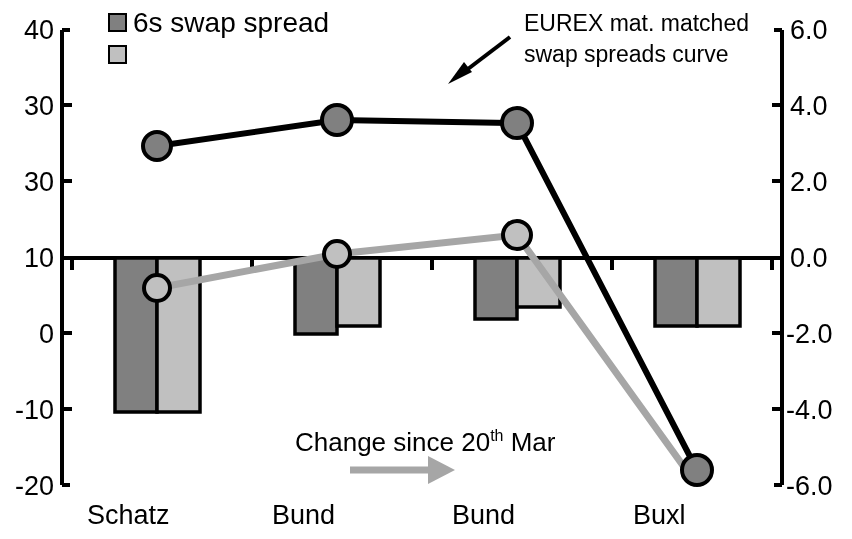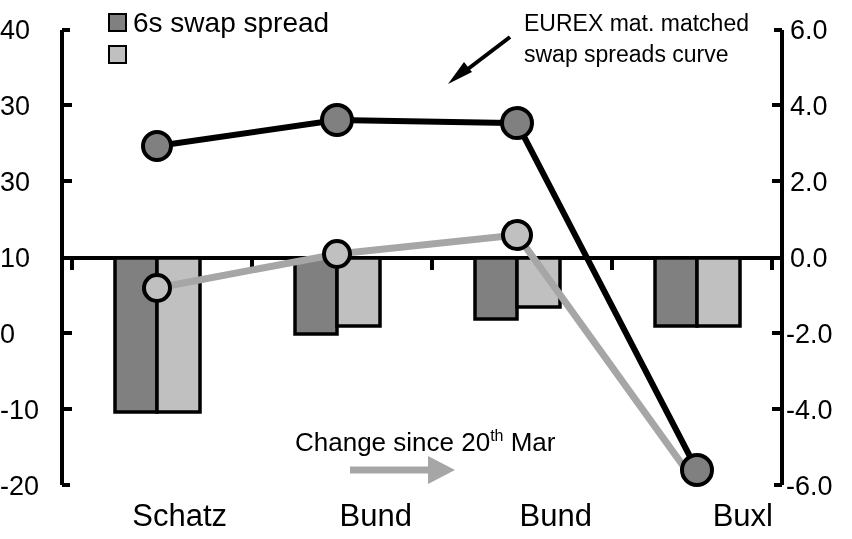--- a/index.html
+++ b/index.html
@@ -1,23 +1,23 @@
 <!DOCTYPE html>
 <html><head>
 <meta charset="utf-8">
 <style>
   html,body{margin:0;padding:0;background:#ffffff;}
   body{width:852px;height:539px;overflow:hidden;
        font-family:"Liberation Sans","DejaVu Sans",sans-serif;color:#000;}
   #chart-root{position:relative;width:852px;height:539px;}
   .plot-svg{position:absolute;left:0;top:0;}
   .ax-label{position:absolute;font-size:27px;line-height:27px;color:#000;white-space:nowrap;}
-  .ax-left{text-align:left;width:54px;}
+  .ax-left{text-align:right;width:54px;}
   .ax-right{text-align:left;width:70px;}
-  .cat-label{position:absolute;font-size:31px;line-height:27px;text-align:right;white-space:nowrap;}
+  .cat-label{position:absolute;font-size:27px;line-height:27px;text-align:left;white-space:nowrap;}
   .legend{position:absolute;left:108px;top:8px;}
   .legend-row{display:flex;align-items:center;height:29px;margin-bottom:3px;}
   .legend-swatch{width:19px;height:19px;border:2px solid #000;box-sizing:border-box;margin-right:6px;}
   .legend-text{font-size:28px;line-height:26px;white-space:nowrap;}
   .annot{position:absolute;font-size:23px;line-height:31px;white-space:nowrap;}
   .annot-eurex{left:524px;top:8px;}
   .annot-change{left:295px;top:427px;font-size:26px;}
   .annot-change sup{font-size:16px;vertical-align:super;line-height:0;}
 </style>
 </head>

